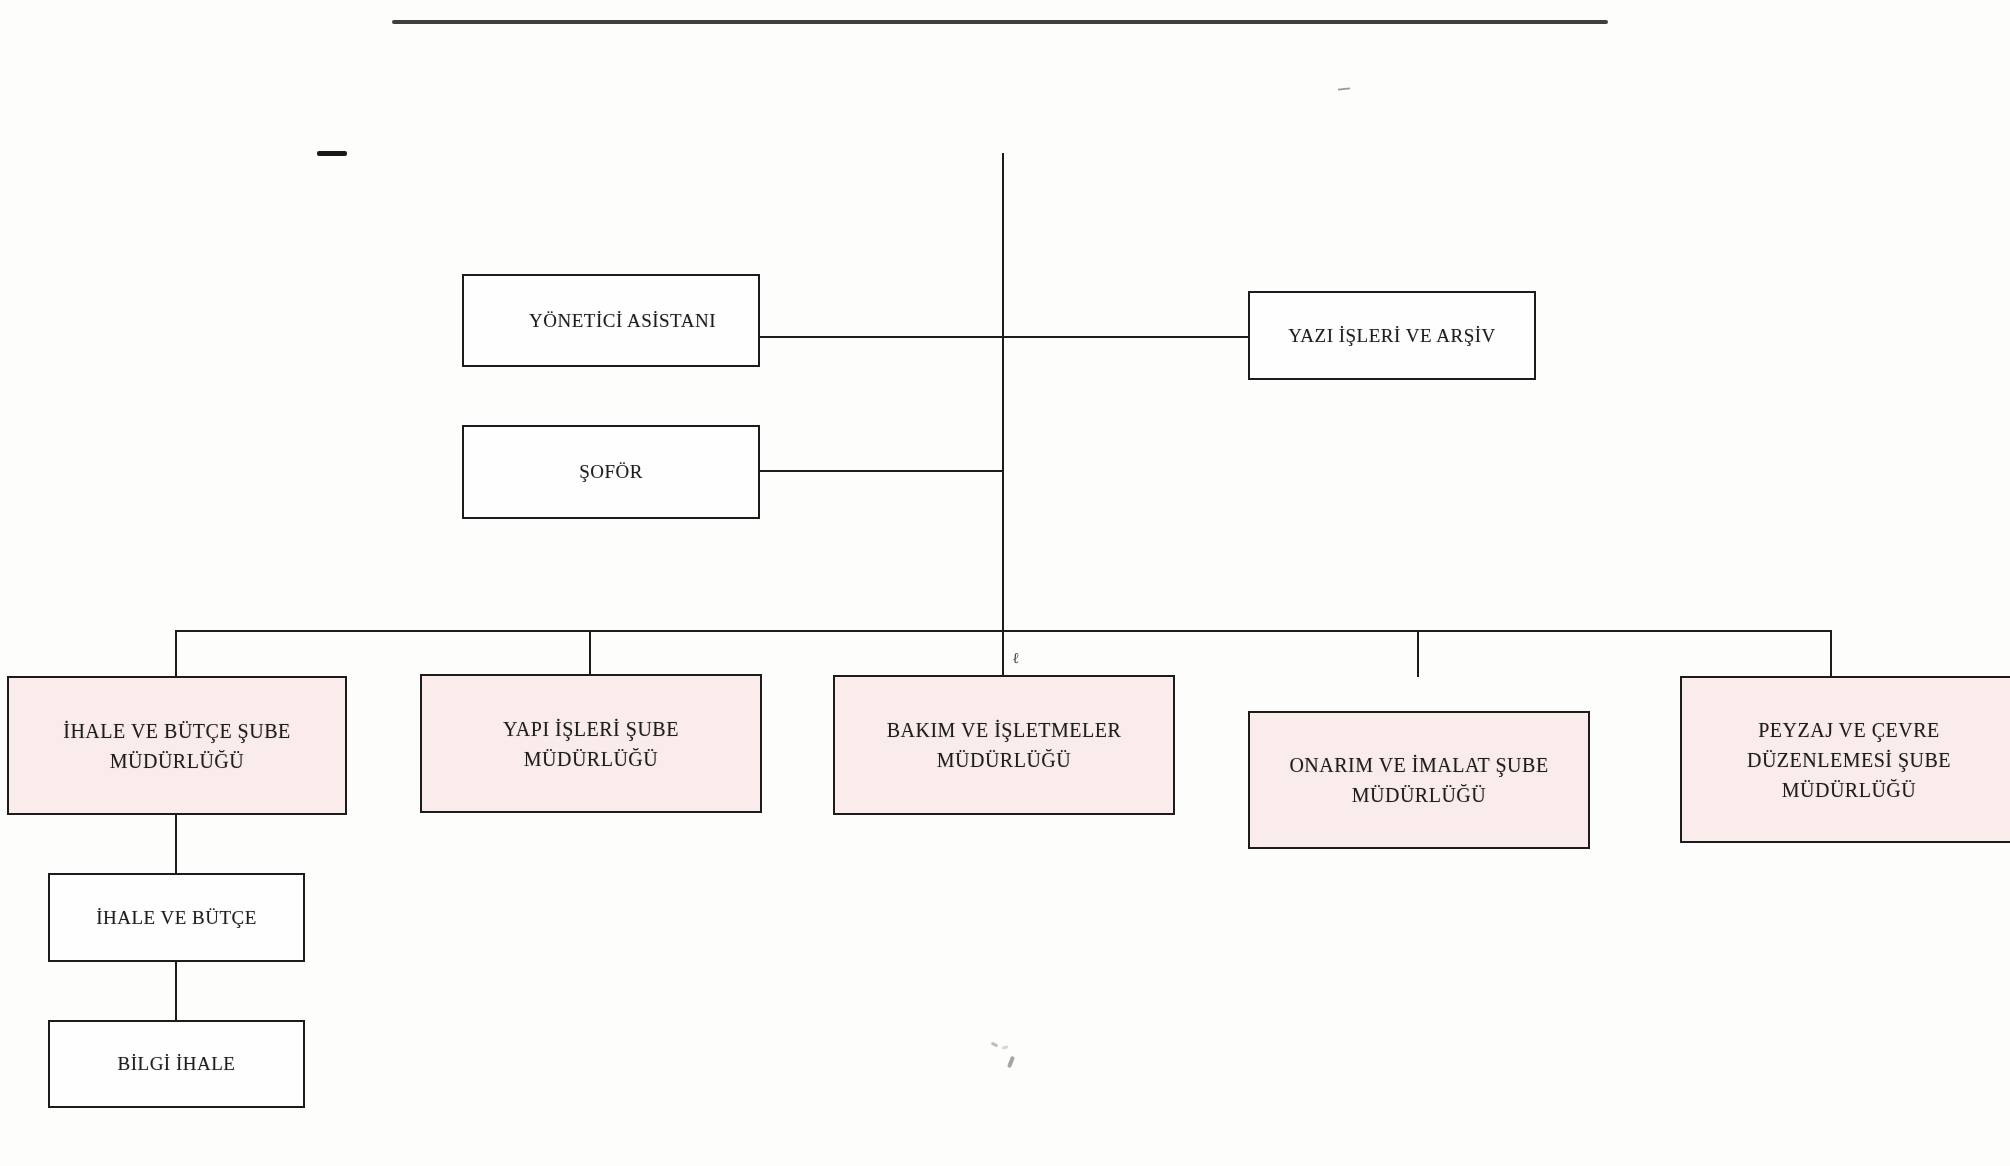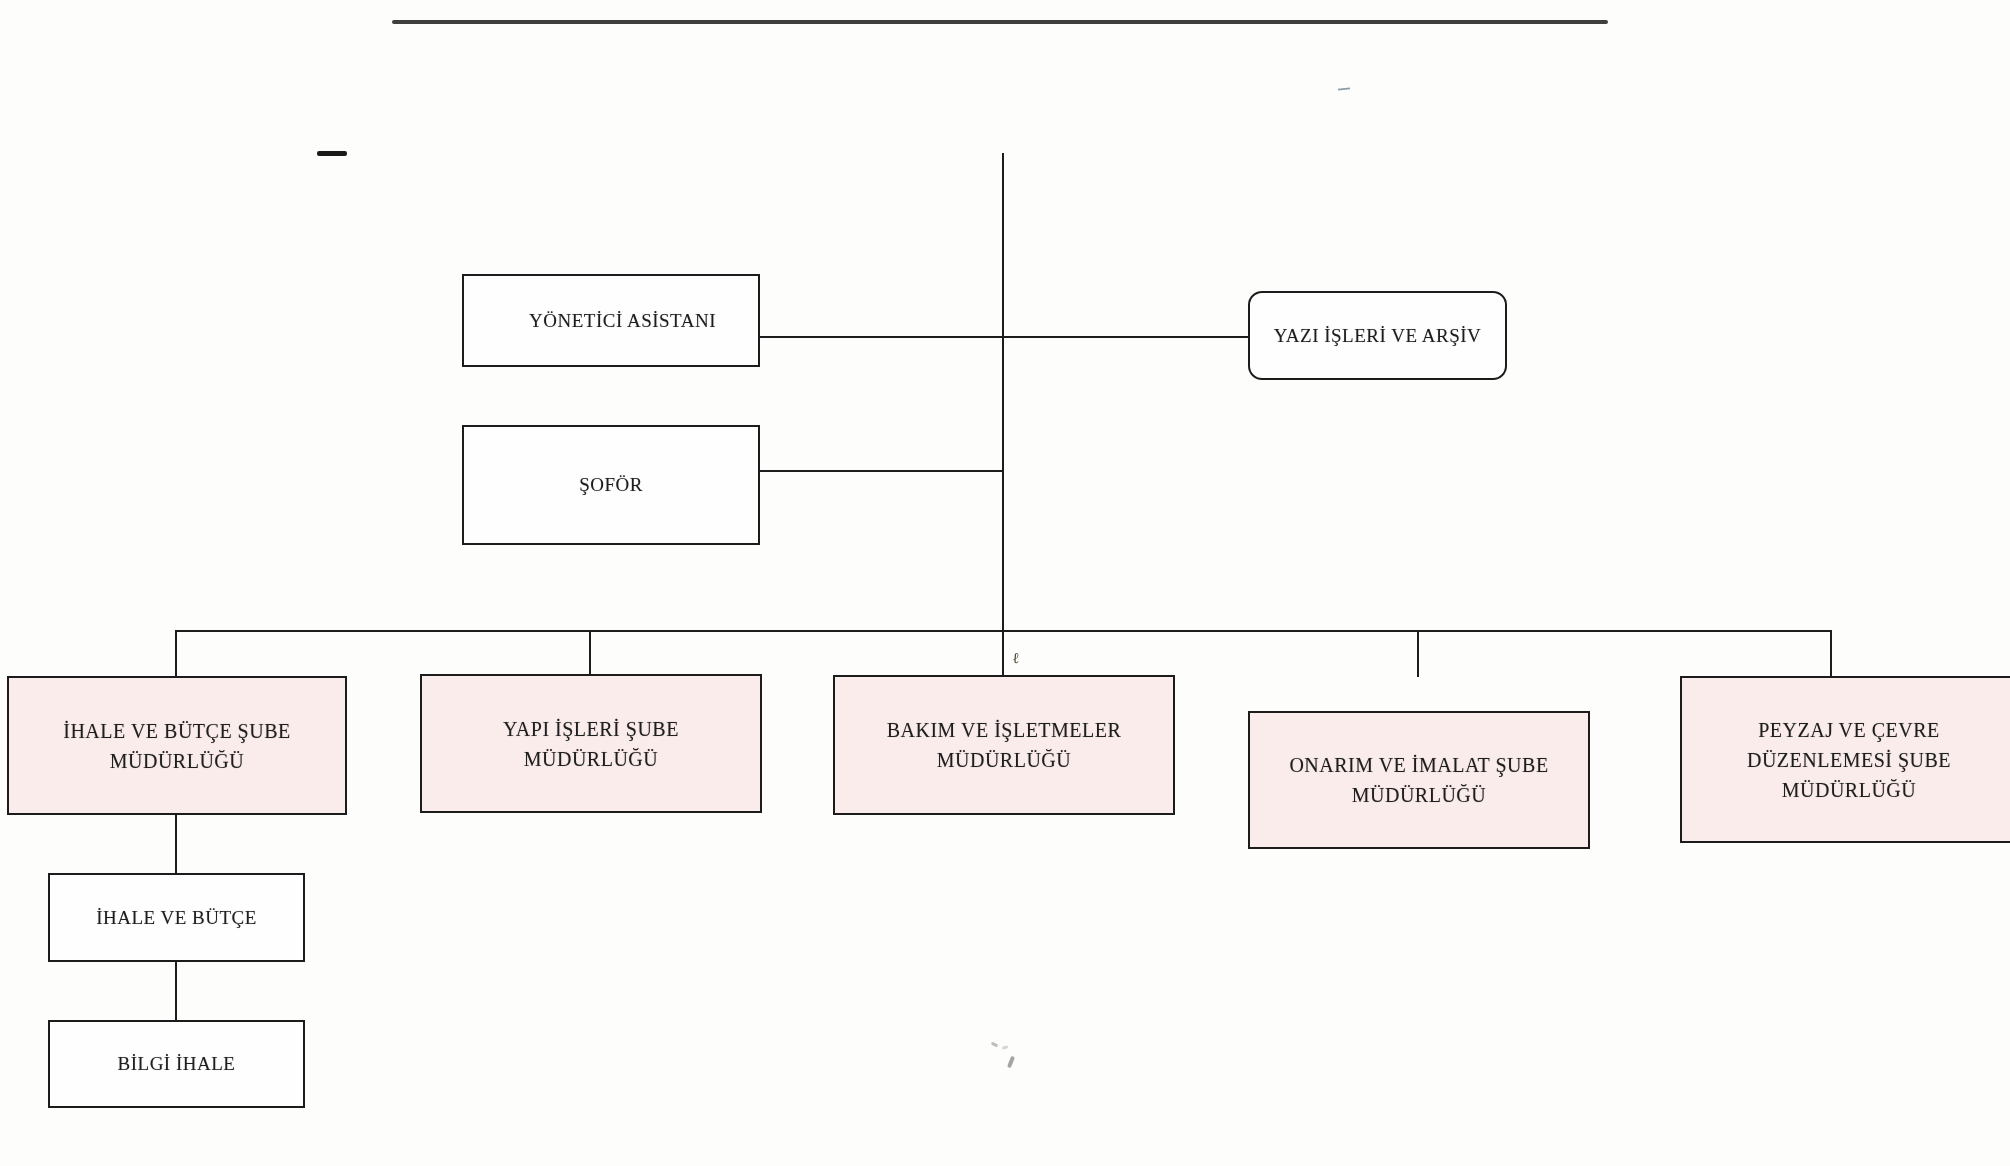--- a/index.html
+++ b/index.html
@@ -35,22 +35,22 @@
   }
   .org-label {
     white-space: pre-line;
     letter-spacing: 0.5px;
     text-shadow: 0 0 1px rgba(55,55,55,0.35);
   }
   .box-title { left: 345px; top: 33px; width: 1241px; height: 120px; background: var(--header-fill); }
   .box-title .org-label { font-size: 29px; letter-spacing: 1px; }
 
   .box-yonetici { left: 462px; top: 274px; width: 298px; height: 93px; padding-left: 23px; }
-  .box-yazi     { left: 1248px; top: 291px; width: 259px; height: 89px; border-radius: 14px; }
-  .box-sofor    { left: 462px; top: 425px; width: 298px; height: 120px; text-align: center; }
+  .box-yazi     { left: 1248px; top: 291px; width: 288px; height: 89px; }
+  .box-sofor    { left: 462px; top: 425px; width: 298px; height: 94px; text-align: center; }
   .box-yonetici .org-label, .box-yazi .org-label, .box-sofor .org-label { font-size: 19px; }
 
   .dept { background: var(--department-fill); }
   .dept .org-label { font-size: 20px; line-height: 30px; }
   .box-p1 { left: 7px;    top: 676px; width: 340px; height: 139px; }
   .box-p2 { left: 420px;  top: 674px; width: 342px; height: 139px; }
   .box-p3 { left: 833px;  top: 675px; width: 342px; height: 140px; }
   .box-p4 { left: 1248px; top: 711px; width: 342px; height: 138px; }
   .box-p5 { left: 1660px; top: 676px; width: 338px; height: 167px; margin-left: 20px; }
 

